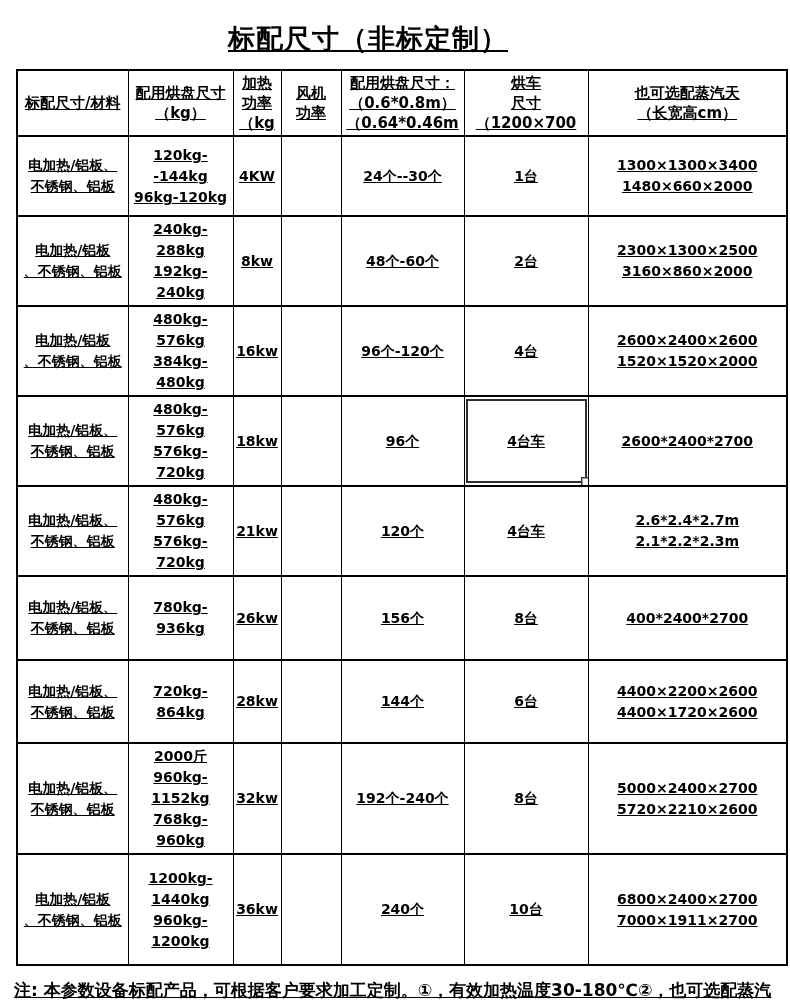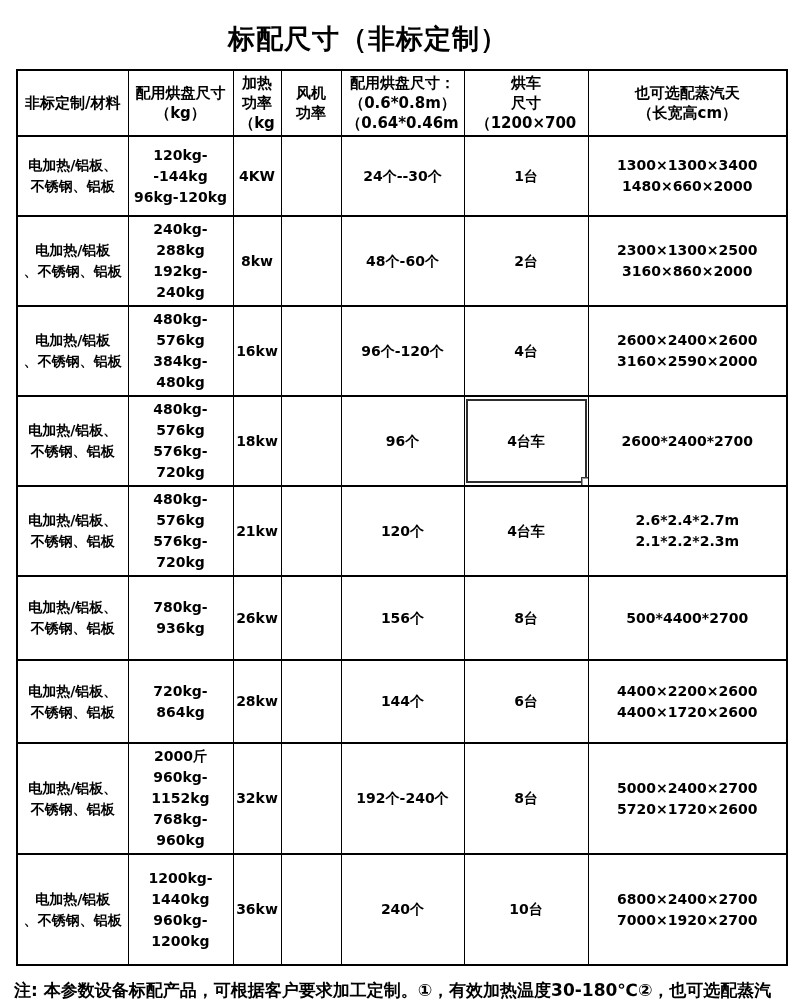--- a/index.html
+++ b/index.html
@@ -4,21 +4,21 @@
 <style>
   html, body { margin: 0; padding: 0; }
   body {
     width: 790px; height: 1000px;
     background: #ffffff;
     color: #000000;
     font-family: "DejaVu Sans", "Liberation Sans", sans-serif;
     font-weight: bold;
     overflow: hidden;
   }
-  .page { position: relative; width: 790px; height: 885px; background: #fff; }
+  .page { position: relative; width: 790px; height: 885px; background: #fff; text-decoration: underline; }
 
   .title {
     width: 736px;
     margin: 0;
     padding-top: 24px;
     text-align: center;
     font-size: 27px;
     letter-spacing: 1px;
     line-height: 1.1;
   }
@@ -101,21 +101,21 @@
       <col class="c1">
         <col class="c2">
         <col class="c3">
         <col class="c4">
       <col class="c5">
         <col class="c6">
         <col class="c7">
     </colgroup>
     <thead>
       <tr>
-        <th>非标定制/材料</th>
+        <th>标配尺寸/材料</th>
         <th>配用烘盘尺寸
 （kg）</th>
         <th>加热
 功率
 （kg</th>
         <th>风机
 功率</th>
         <th>配用烘盘尺寸：
 （0.6*0.8m）
 （0.64*0.46m</th>
@@ -154,21 +154,21 @@
       <tr>
         <td>电加热/铝板
 、不锈钢、铝板</td>
         <td>480kg-576kg
 384kg-480kg</td>
         <td>16kw</td>
         <td></td>
         <td>96个-120个</td>
         <td>4台</td>
         <td>2600×2400×2600
-3160×2590×2000</td>
+1520×1520×2000</td>
       </tr>
       <tr>
         <td>电加热/铝板、
 不锈钢、铝板</td>
         <td>480kg-576kg
 576kg-720kg</td>
         <td>18kw</td>
         <td></td>
         <td>96个</td>
         <td class="sel-cell">
@@ -190,21 +190,21 @@
 2.1*2.2*2.3m</td>
       </tr>
       <tr>
         <td>电加热/铝板、
 不锈钢、铝板</td>
         <td>780kg-936kg</td>
         <td>26kw</td>
         <td></td>
         <td>156个</td>
         <td>8台</td>
-        <td>500*4400*2700</td>
+        <td>400*2400*2700</td>
       </tr>
       <tr>
         <td>电加热/铝板、
 不锈钢、铝板</td>
         <td>720kg-864kg</td>
         <td>28kw</td>
         <td></td>
         <td>144个</td>
         <td>6台</td>
         <td>4400×2200×2600
@@ -214,34 +214,34 @@
         <td>电加热/铝板、
 不锈钢、铝板</td>
         <td>2000斤
 960kg-1152kg
 768kg-960kg</td>
         <td>32kw</td>
         <td></td>
         <td>192个-240个</td>
         <td>8台</td>
         <td>5000×2400×2700
-5720×1720×2600</td>
+5720×2210×2600</td>
       </tr>
       <tr>
         <td>电加热/铝板
 、不锈钢、铝板</td>
         <td>1200kg-
 1440kg
 960kg-1200kg</td>
         <td>36kw</td>
         <td></td>
         <td>240个</td>
         <td>10台</td>
         <td>6800×2400×2700
-7000×1920×2700</td>
+7000×1911×2700</td>
       </tr>
     </tbody>
   </table>
 
   <p class="note">注: 本参数设备标配产品，可根据客户要求加工定制。①，有效加热温度30-180℃②，也可选配蒸汽天
 燃气或导热油加热烘干，不锈钢的盘子0.64*0.46m的盘子。</p>
 
 </div>
 
 </body></html>

